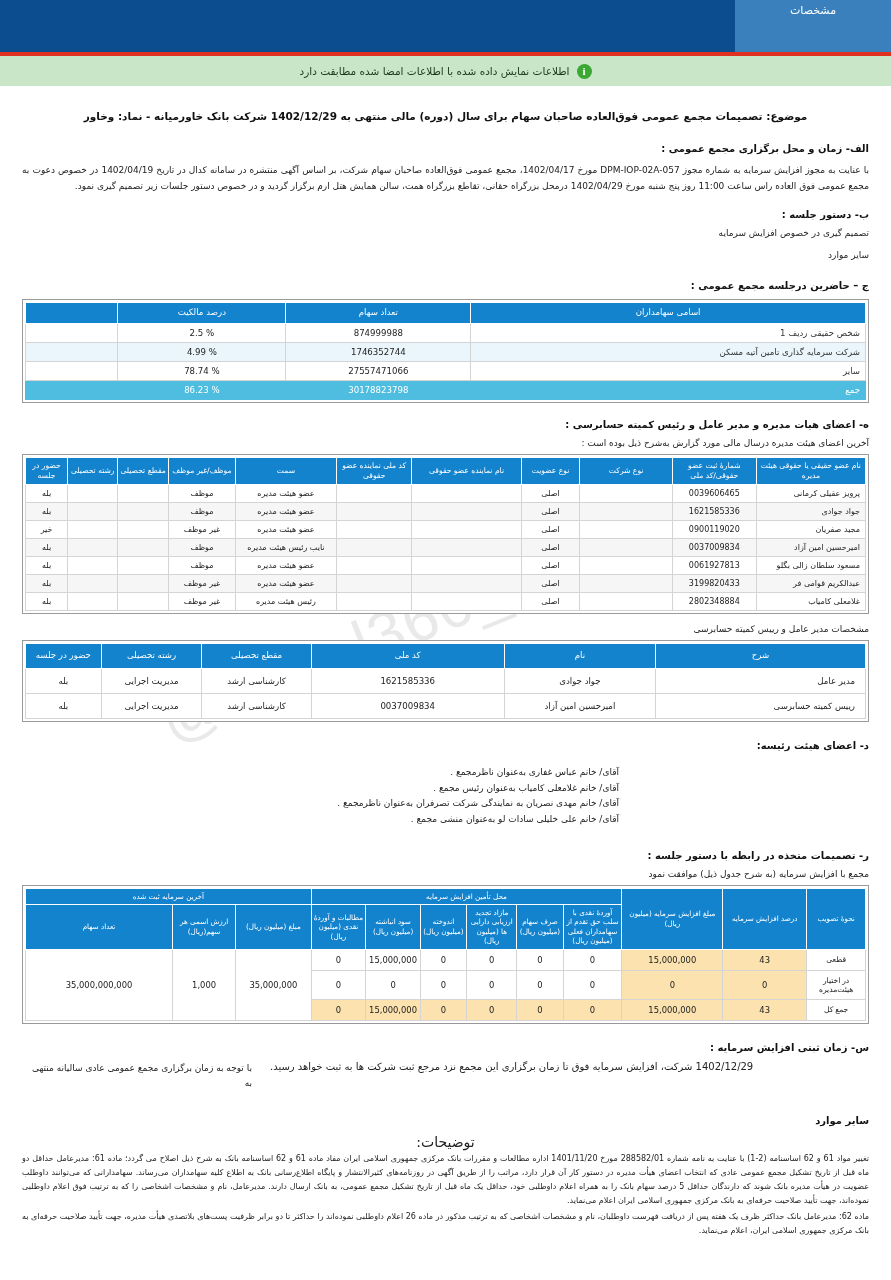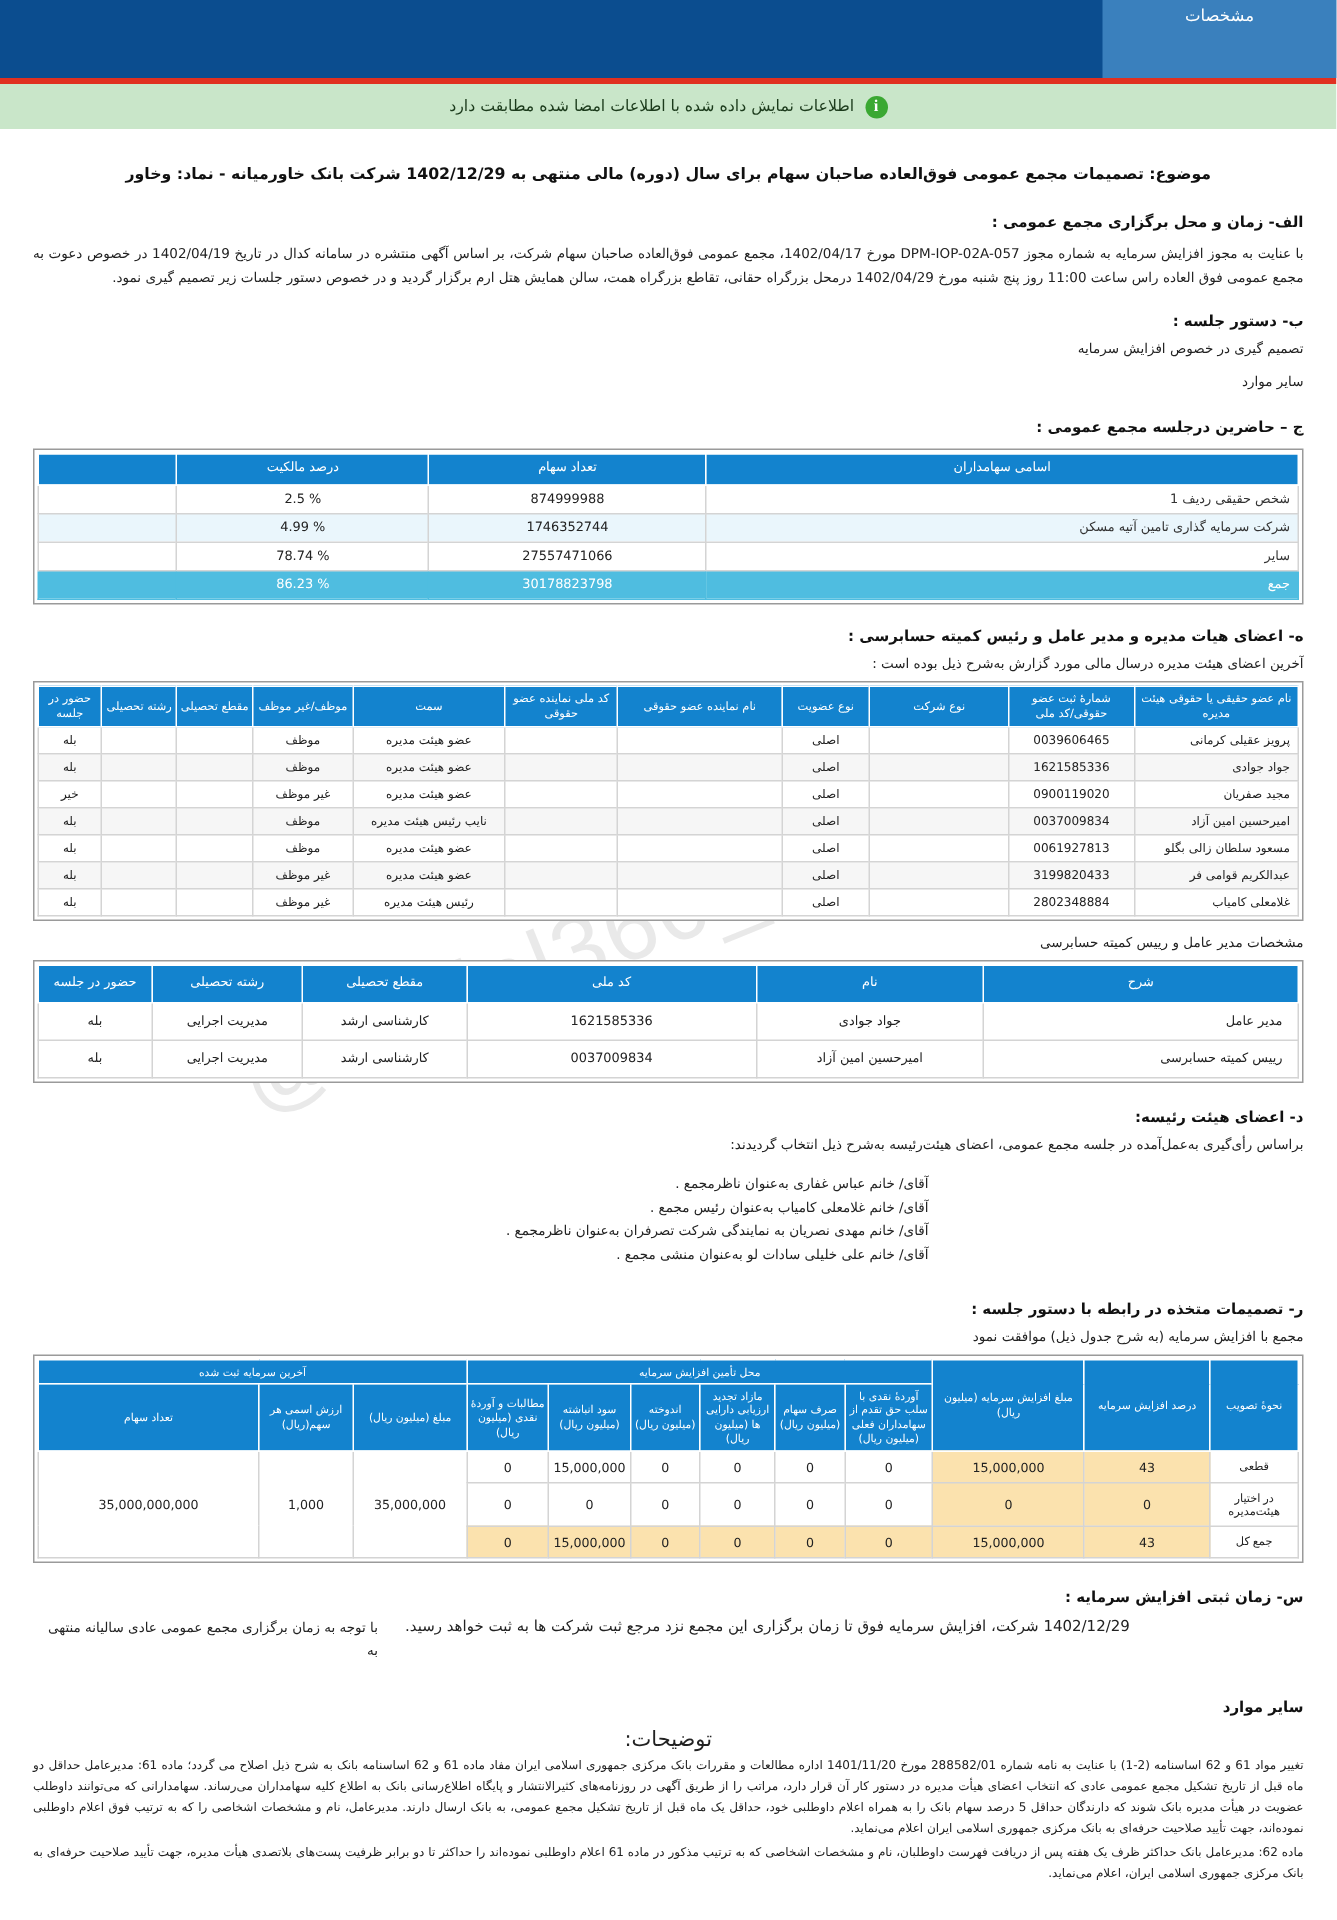--- a/index.html
+++ b/index.html
@@ -375,21 +375,20 @@
           <td>0037009834</td>
           <td>کارشناسی ارشد</td>
           <td>مدیریت اجرایی</td>
           <td>بله</td>
         </tr>
       </tbody>
     </table>
   </div>
 
   <div class="sec-head" style="margin-top:18px;">د- اعضای هیئت رئیسه:</div>
-  <div class="sec-sub">براساس رأی‌گیری به‌عمل‌آمده در جلسه مجمع عمومی، اعضای هیئت‌رئیسه به‌شرح ذیل انتخاب گردیدند:</div>
   <div class="bullet-list" style="margin-top:14px;">
     <div class="bl">آقای/ خانم  عباس غفاری  به‌عنوان ناظرمجمع .</div>
     <div class="bl">آقای/ خانم  غلامعلی کامیاب  به‌عنوان رئیس مجمع .</div>
     <div class="bl">آقای/ خانم  مهدی نصریان به نمایندگی شرکت تصرفران  به‌عنوان ناظرمجمع .</div>
     <div class="bl">آقای/ خانم  علی خلیلی سادات لو  به‌عنوان منشی مجمع .</div>
   </div>
 
   <div class="sec-head" style="margin-top:22px;">ر- تصمیمات متخذه در رابطه با دستور جلسه :</div>
   <div class="sec-sub">مجمع با افزایش سرمایه (به شرح جدول ذیل) موافقت نمود</div>
 
@@ -458,15 +457,15 @@
 
   <div class="sec-head" style="margin-top:18px;">س- زمان ثبتی افزایش سرمایه :</div>
   <div style="display:flex; justify-content:space-between; align-items:flex-start; gap:18px;">
     <div style="font-size:10px; color:#222; flex:1; text-align:left;">1402/12/29 شرکت، افزایش سرمایه فوق تا زمان برگزاری این مجمع نزد مرجع ثبت شرکت ها به ثبت خواهد رسید.</div>
     <div style="font-size:9px; color:#222; width:230px; text-align:right; line-height:1.7;">با توجه به زمان برگزاری مجمع عمومی عادی سالیانه منتهی به</div>
   </div>
 
   <div class="sec-head" style="margin-top:24px;">سایر موارد</div>
   <div style="font-size:14px;color:#222;text-align:center;margin-bottom:2px;">توضیحات:</div>
   <div class="para" style="font-size:8px;line-height:1.75;margin:2px 0;">تغییر مواد 61 و 62 اساسنامه (2-1) با عنایت به نامه شماره 288582/01 مورخ 1401/11/20 اداره مطالعات و مقررات بانک مرکزی جمهوری اسلامی ایران مفاد ماده 61 و 62 اساسنامه بانک به شرح ذیل اصلاح می گردد؛ ماده 61: مدیرعامل حداقل دو ماه قبل از تاریخ تشکیل مجمع عمومی عادی که انتخاب اعضای هیأت مدیره در دستور کار آن قرار دارد، مراتب را از طریق آگهی در روزنامه‌های کثیرالانتشار و پایگاه اطلاع‌رسانی بانک به اطلاع کلیه سهامداران می‌رساند. سهامدارانی که می‌توانند داوطلب عضویت در هیأت مدیره بانک شوند که دارندگان حداقل 5 درصد سهام بانک را به همراه اعلام داوطلبی خود، حداقل یک ماه قبل از تاریخ تشکیل مجمع عمومی، به بانک ارسال دارند. مدیرعامل، نام و مشخصات اشخاصی را که به ترتیب فوق اعلام داوطلبی نموده‌اند، جهت تأیید صلاحیت حرفه‌ای به بانک مرکزی جمهوری اسلامی ایران اعلام می‌نماید.</div>
-  <div class="para" style="font-size:8px;line-height:1.75;margin:2px 0;">ماده 62: مدیرعامل بانک حداکثر ظرف یک هفته پس از دریافت فهرست داوطلبان، نام و مشخصات اشخاصی که به ترتیب مذکور در ماده 61 اعلام داوطلبی نموده‌اند را حداکثر تا دو برابر ظرفیت پست‌های بلاتصدی هیأت مدیره، جهت تأیید صلاحیت حرفه‌ای به بانک مرکزی جمهوری اسلامی ایران، اعلام می‌نماید.</div>
+  <div class="para" style="font-size:8px;line-height:1.75;margin:2px 0;">ماده 62: مدیرعامل بانک حداکثر ظرف یک هفته پس از دریافت فهرست داوطلبان، نام و مشخصات اشخاصی که به ترتیب مذکور در ماده 26 اعلام داوطلبی نموده‌اند را حداکثر تا دو برابر ظرفیت پست‌های بلاتصدی هیأت مدیره، جهت تأیید صلاحیت حرفه‌ای به بانک مرکزی جمهوری اسلامی ایران، اعلام می‌نماید.</div>
 
 </div>
 
 </body></html>

